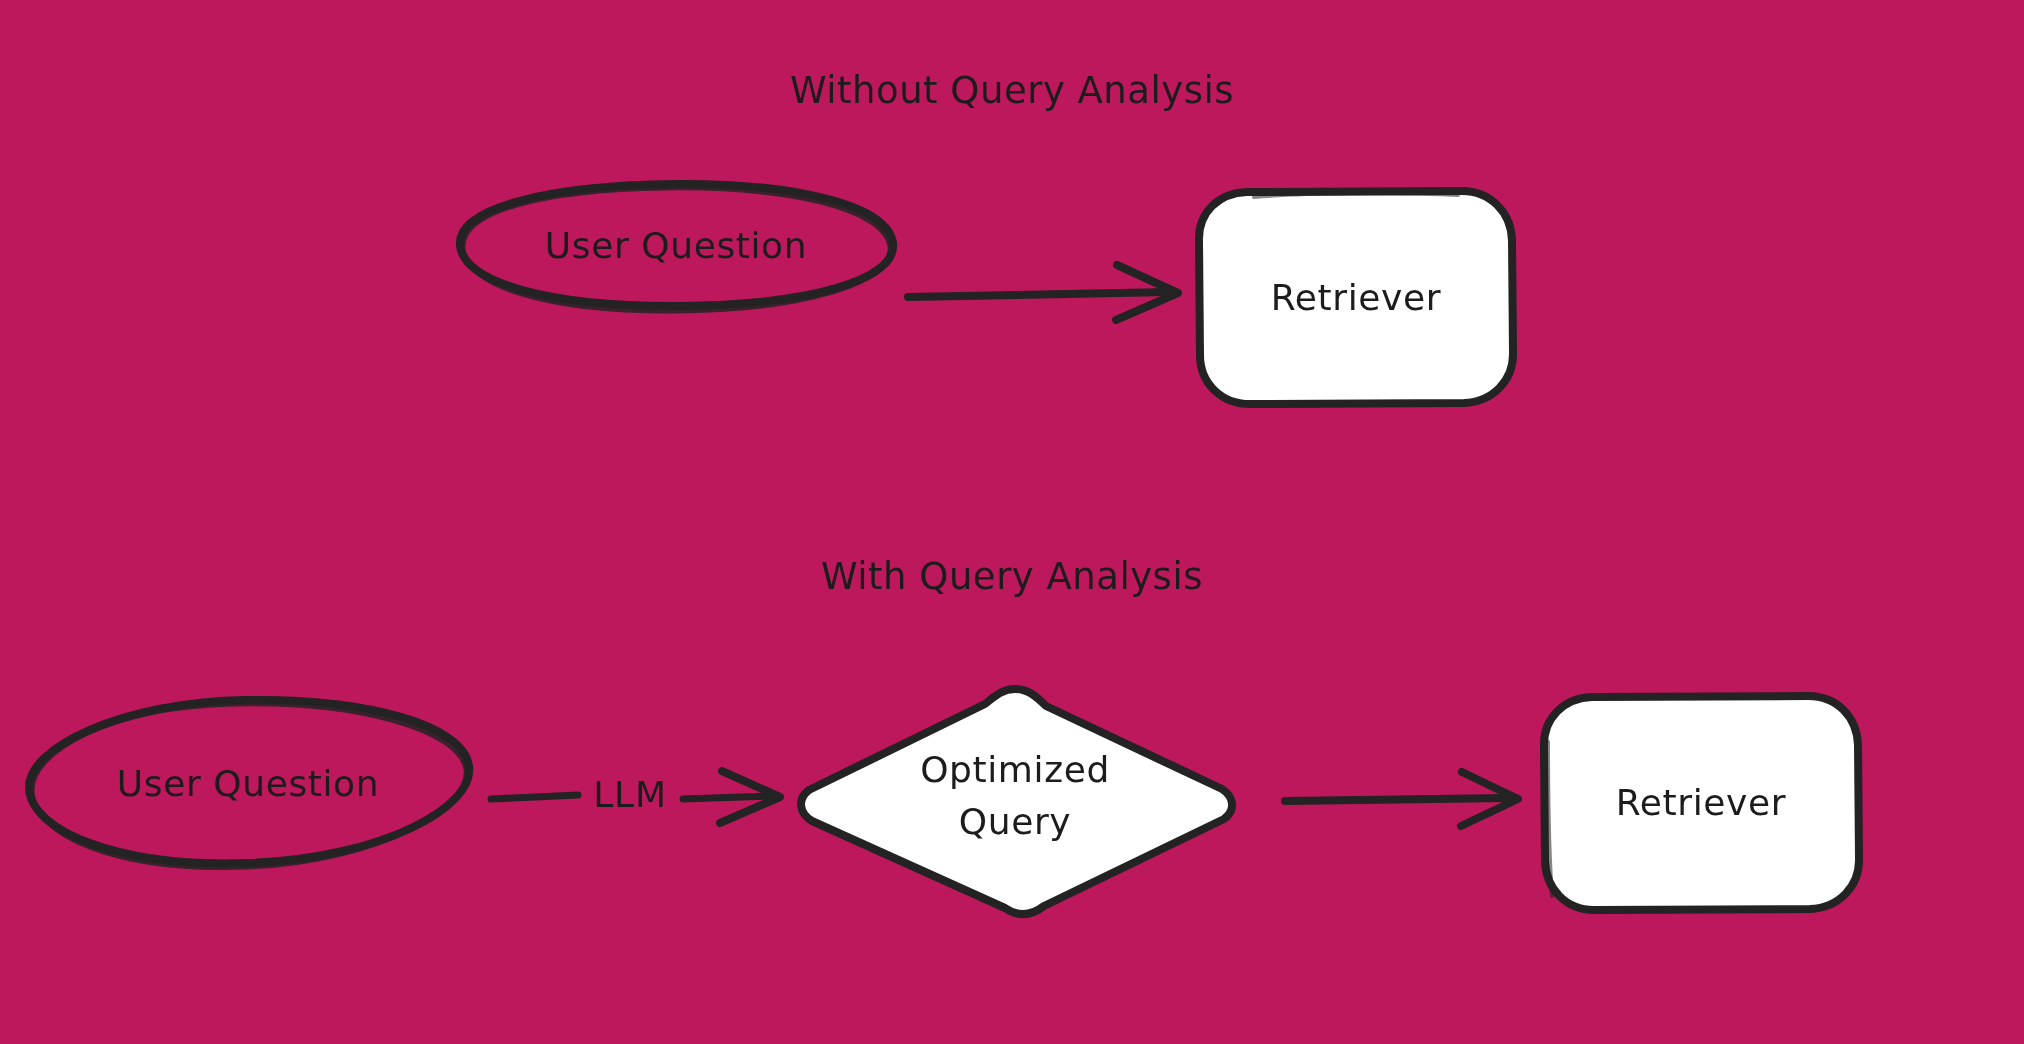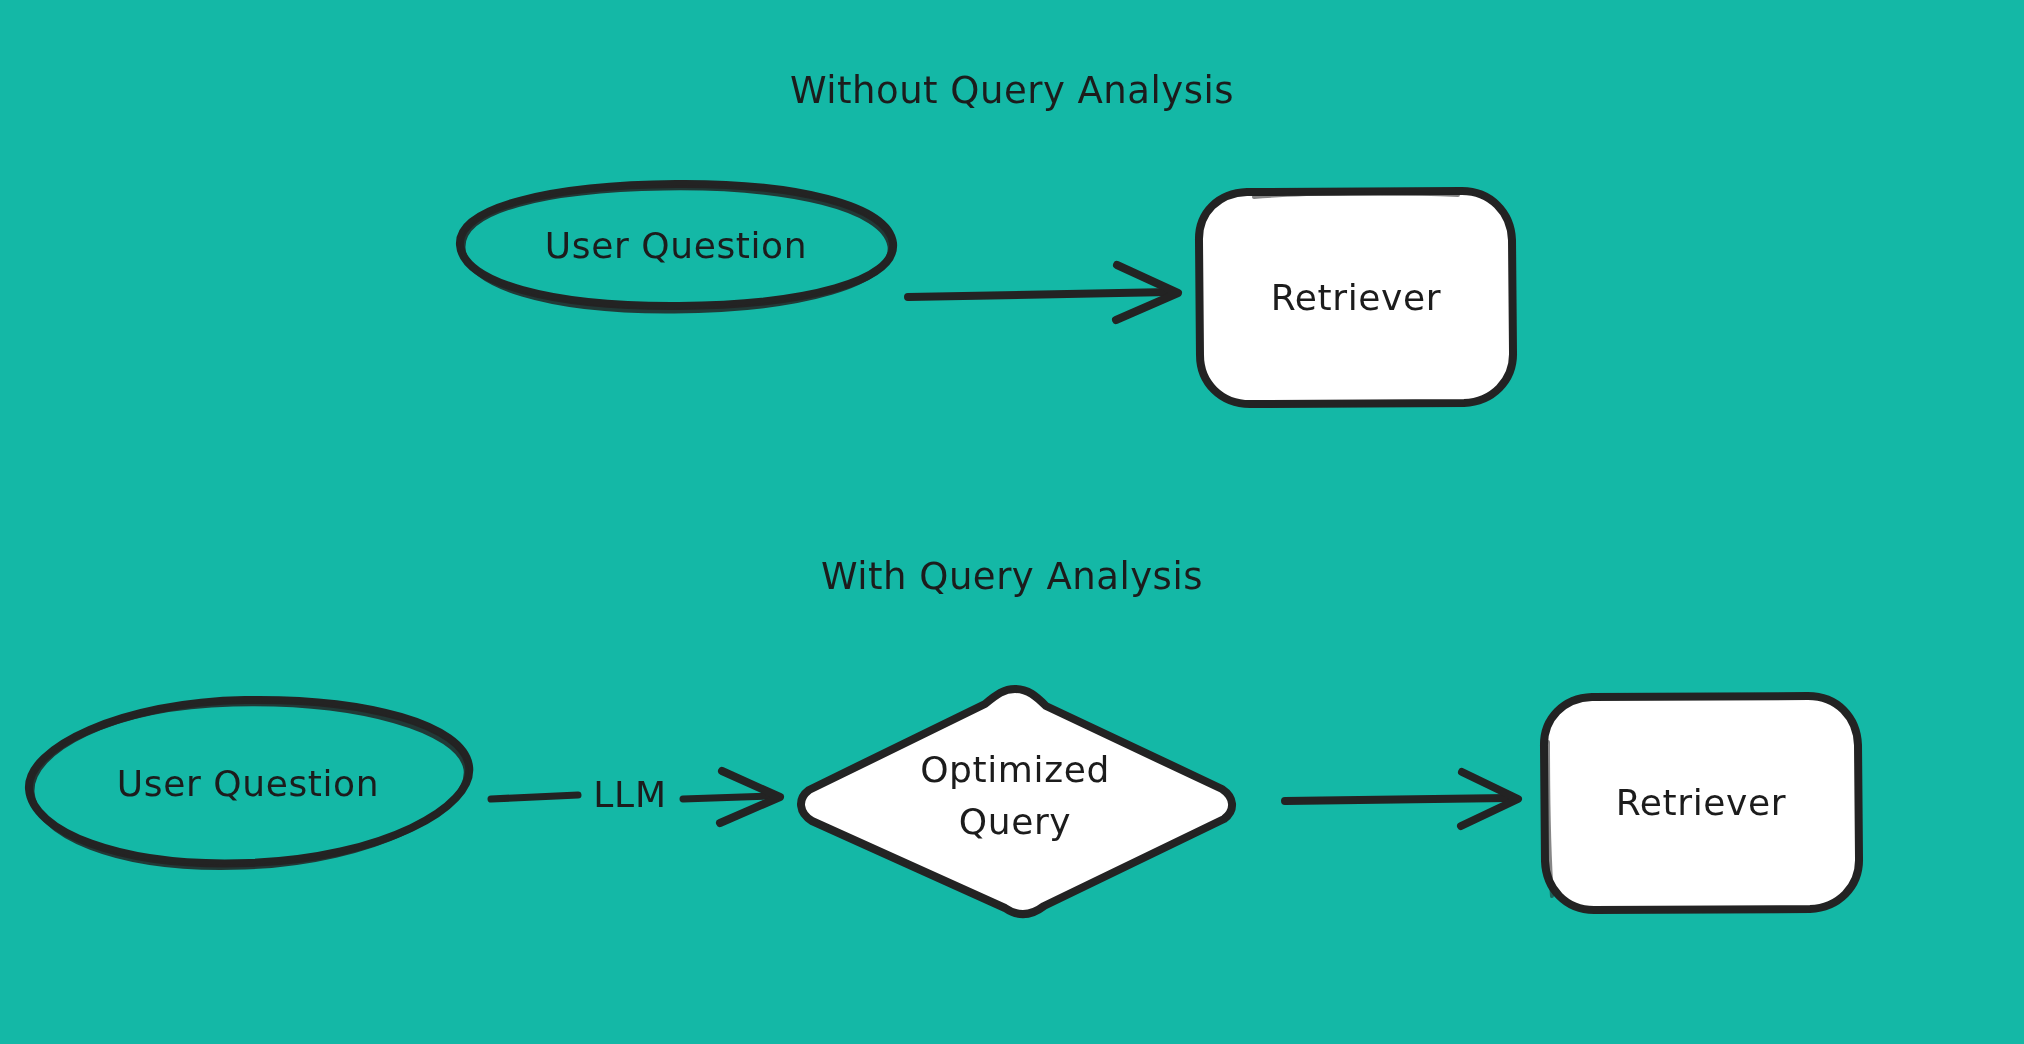--- a/index.html
+++ b/index.html
@@ -11,21 +11,21 @@
   body {
     width: 2024px;
     height: 1044px;
     font-family: "DejaVu Sans", sans-serif;
     overflow: hidden;
   }
   #diagram-root {
     position: relative;
     width: 2024px;
     height: 1044px;
-    background: #14b8a6;
+    background: #be185d;
   }
   svg.canvas {
     position: absolute;
     top: 0;
     left: 0;
     width: 2024px;
     height: 1044px;
   }
   .sk-stroke {
     fill: none;

